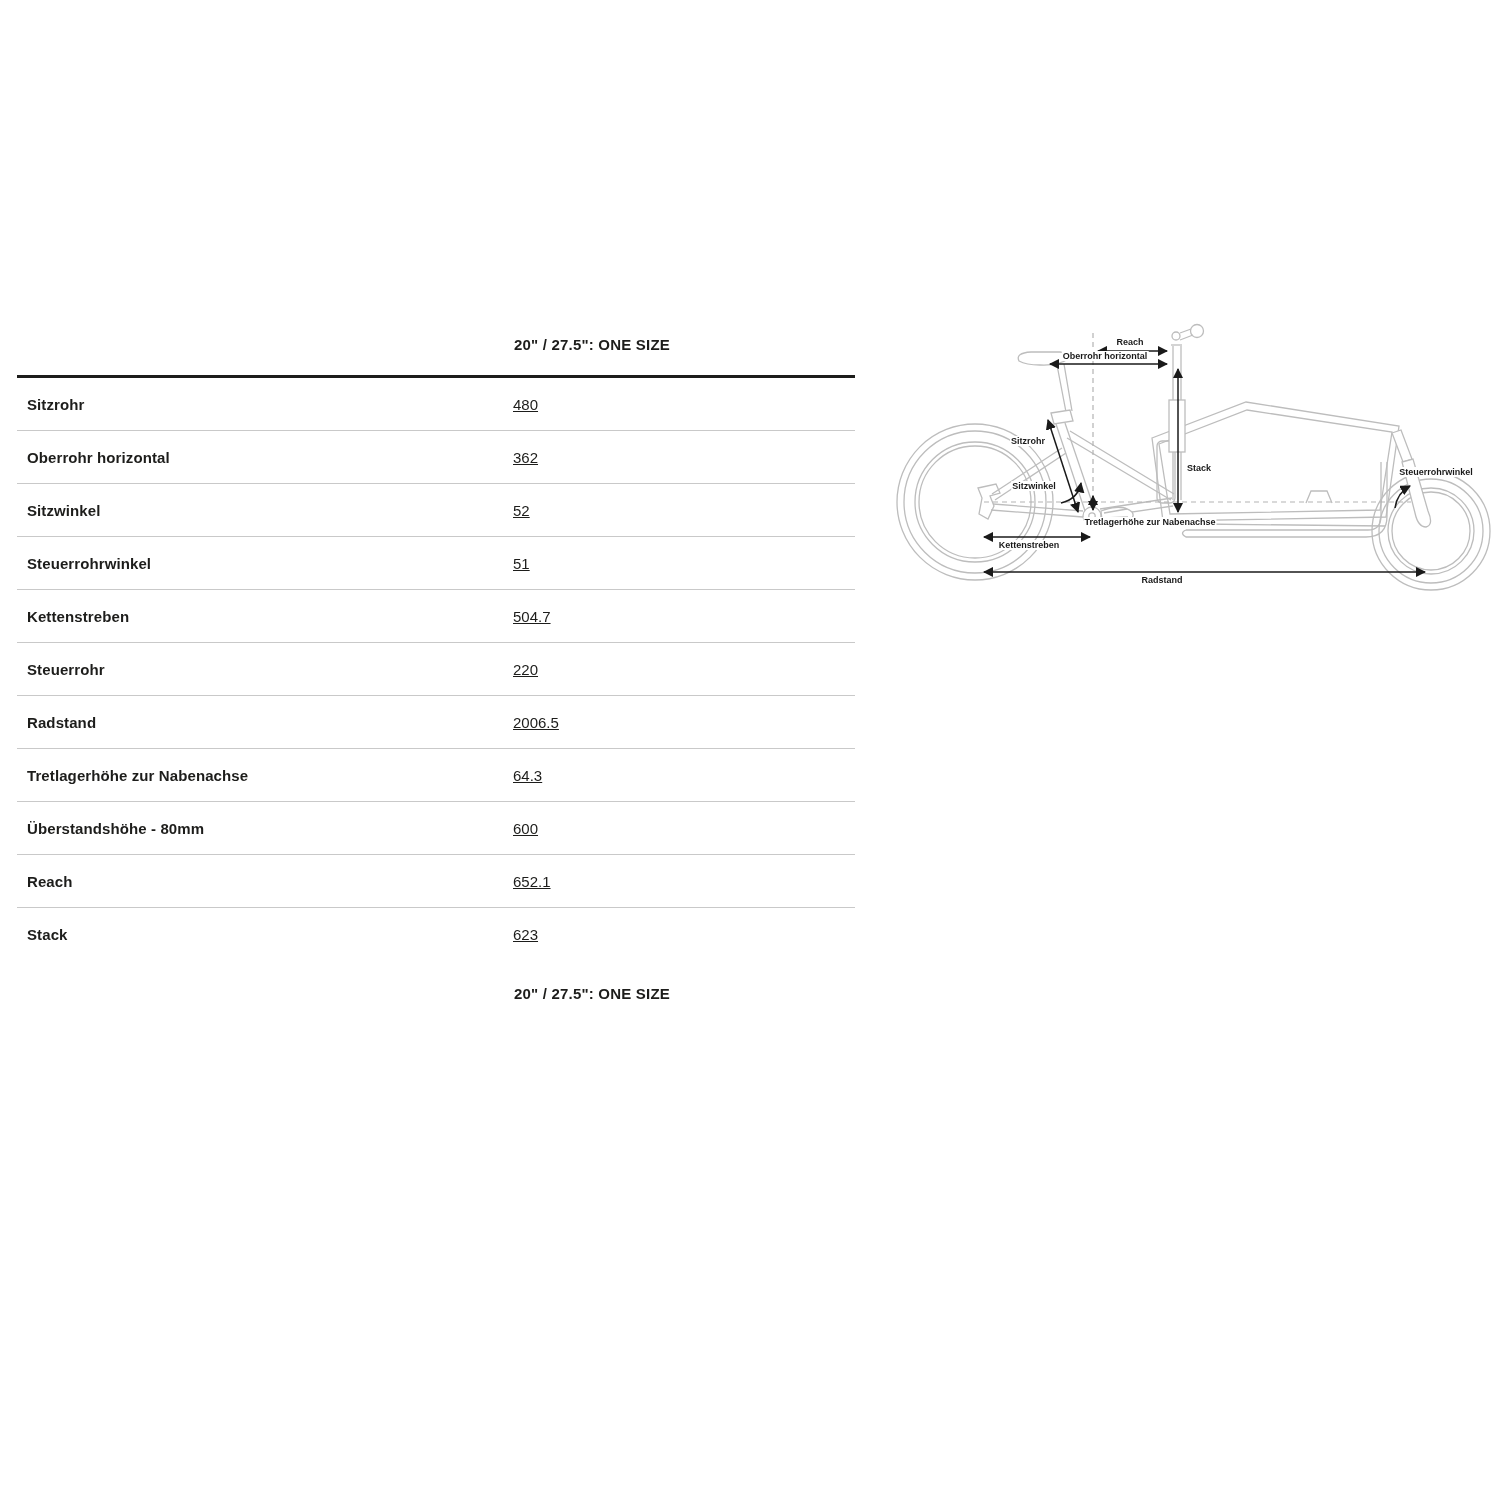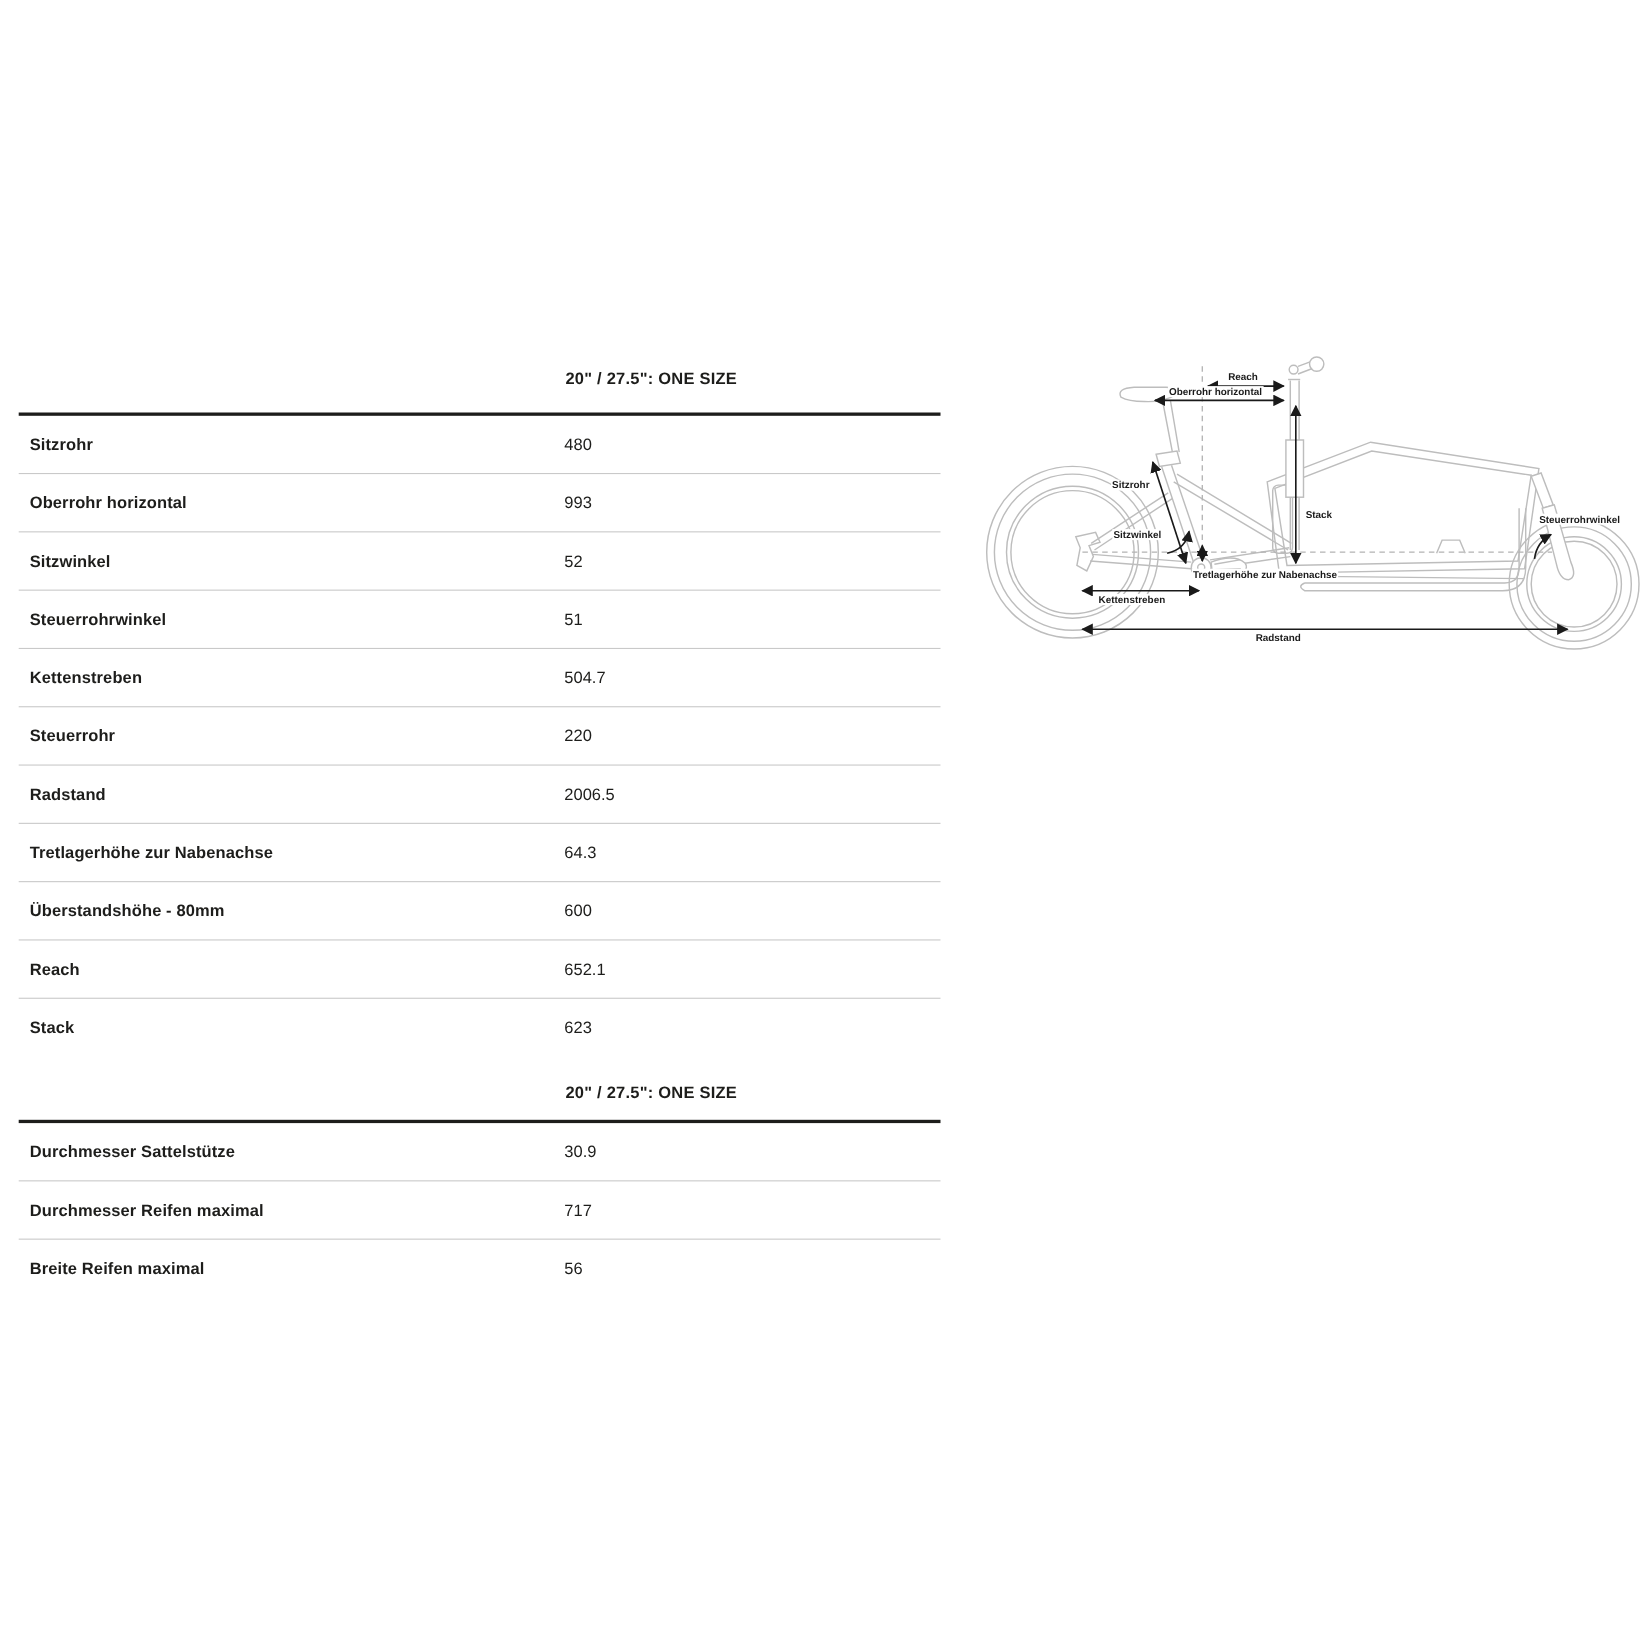--- a/index.html
+++ b/index.html
@@ -7,41 +7,41 @@
           font-family:"Liberation Sans",sans-serif;color:#1d1d1b;}
   .hdr{position:absolute;left:514px;font-size:15px;font-weight:700;letter-spacing:.2px;white-space:nowrap;}
   #hdr1{top:336px;}
   #hdr2{top:985px;}
   .spec-table{position:absolute;left:17px;width:838px;border-top:3px solid #1d1d1b;}
   #table1{top:375px;}
   #table2{top:1018px;}
   .row{position:relative;height:52px;border-bottom:1px solid #c9c9c9;display:flex;align-items:center;}
   .row:last-child{border-bottom:none;}
   .lbl{font-weight:700;font-size:15px;padding-left:10px;letter-spacing:.1px;white-space:nowrap;}
-  .val{position:absolute;left:496px;font-size:15px;font-weight:400;white-space:nowrap;}
+  .val{position:absolute;left:496px;font-size:15px;font-weight:400;white-space:nowrap;text-decoration:underline;}
   #diagram{position:absolute;left:880px;top:300px;width:620px;height:320px;}
   #diagram svg{position:absolute;left:0;top:0;}
   .dlab{position:absolute;transform:translateX(-50%);font-size:9px;font-weight:700;color:#1a1a1a;
         background:#ffffff;white-space:nowrap;line-height:1.15;padding:0 1px;}
 </style>
 </head>
 <body>
 
 <div id="canvas">
 
   <div class="hdr" id="hdr1">20" / 27.5": ONE SIZE</div>
 
   <div class="spec-table" id="table1">
     <div class="row">
         <span class="lbl">Sitzrohr</span>
         <span class="val">480</span>
       </div>
     <div class="row">
         <span class="lbl">Oberrohr horizontal</span>
-        <span class="val">993</span>
+        <span class="val">362</span>
       </div>
     <div class="row">
         <span class="lbl">Sitzwinkel</span>
         <span class="val">52</span>
       </div>
     <div class="row">
         <span class="lbl">Steuerrohrwinkel</span>
         <span class="val">51</span>
       </div>
     <div class="row">
@@ -69,34 +69,20 @@
         <span class="val">652.1</span>
       </div>
     <div class="row">
         <span class="lbl">Stack</span>
         <span class="val">623</span>
       </div>
   </div>
 
   <div class="hdr" id="hdr2">20" / 27.5": ONE SIZE</div>
 
-  <div class="spec-table" id="table2">
-    <div class="row">
-        <span class="lbl">Durchmesser Sattelstütze</span>
-        <span class="val">30.9</span>
-      </div>
-    <div class="row">
-        <span class="lbl">Durchmesser Reifen maximal</span>
-        <span class="val">717</span>
-      </div>
-    <div class="row">
-        <span class="lbl">Breite Reifen maximal</span>
-        <span class="val">56</span>
-      </div>
-  </div>
 
   <div id="diagram">
     <svg width="620" height="320" viewBox="880 300 620 320">
       <defs>
         <marker id="ah" viewBox="0 0 10 10" refX="9" refY="5" markerWidth="7" markerHeight="7" orient="auto-start-reverse">
           <path d="M0,0 L10,5 L0,10 Z" fill="#1a1a1a"></path>
         </marker>
       </defs>
 
       <g stroke="#bdbdbd" fill="none" stroke-width="1.3">

